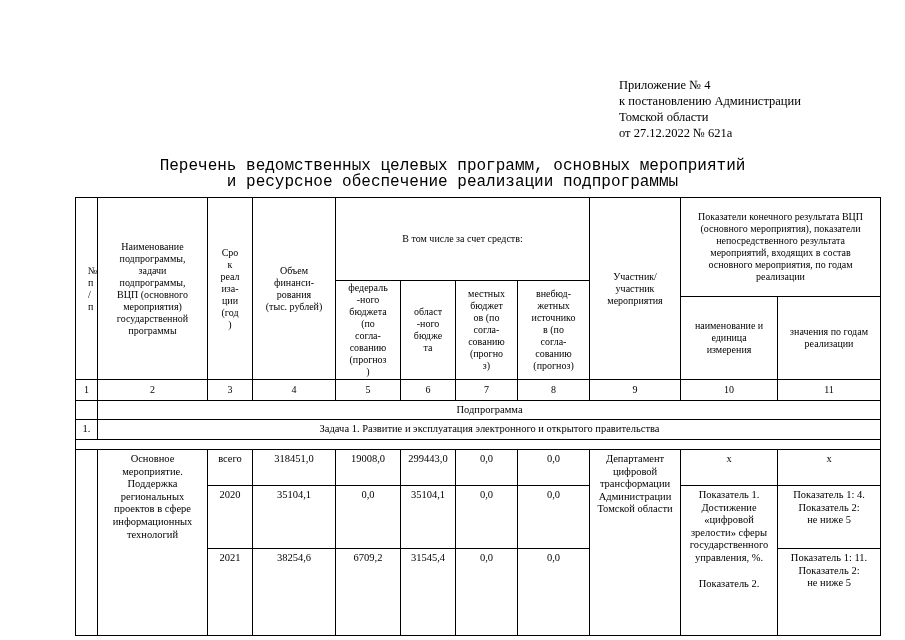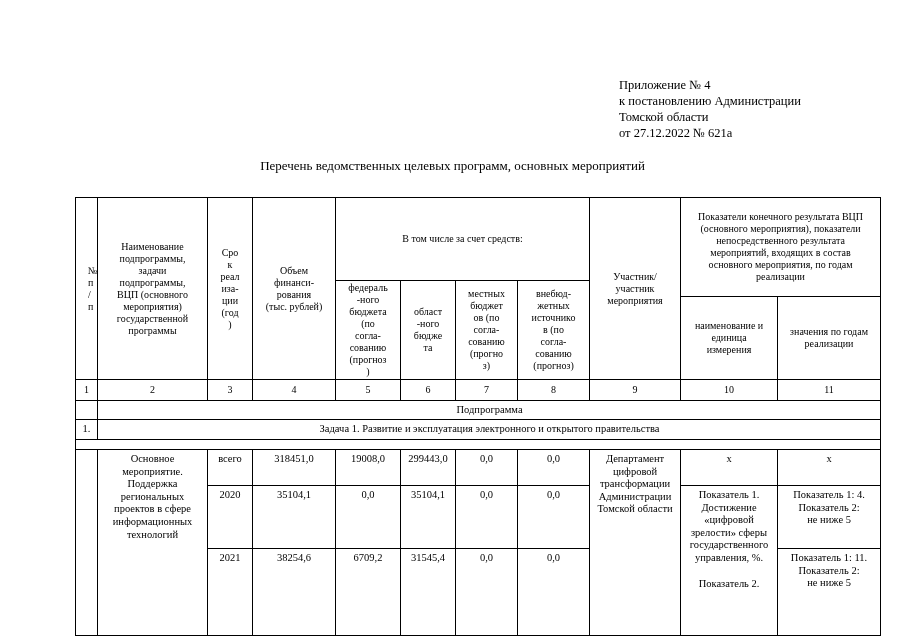--- a/index.html
+++ b/index.html
@@ -8,21 +8,21 @@
     background: #ffffff; color: #000000;
     font-family: "Liberation Serif", "DejaVu Serif", serif;
     position: relative; overflow: hidden;
   }
   .appendix {
     position: absolute; left: 619px; top: 77px;
     font-size: 12.5px; line-height: 16px; text-align: left;
   }
   .doc-title {
     position: absolute; left: 0; top: 158px; width: 905px;
-    text-align: center; font-size: 13px; line-height: 16px;
+    text-align: center; font-size: 16px; line-height: 16px; font-family: Liberation Mono, monospace;
   }
   table.main {
     position: absolute; left: 75px; top: 197px; width: 806px;
     border-collapse: collapse; table-layout: fixed;
   }
   table.main td {
     border: 1px solid #000;
     padding: 2px 3px;
     text-align: center; vertical-align: middle;
     font-size: 10.5px; line-height: 1.2;
@@ -50,20 +50,21 @@
 
 <div class="appendix">
   <div>Приложение № 4</div>
   <div>к постановлению Администрации</div>
   <div>Томской области</div>
   <div>от 27.12.2022 № 621а</div>
 </div>
 
 <div class="doc-title">
   <div>Перечень ведомственных целевых программ, основных мероприятий</div>
+  <div>и ресурсное обеспечение реализации подпрограммы</div>
 </div>
 
 <table class="main">
   <colgroup>
     <col style="width:22px">
       <col style="width:110px">
       <col style="width:45px">
     <col style="width:83px">
       <col style="width:65px">
       <col style="width:55px">

